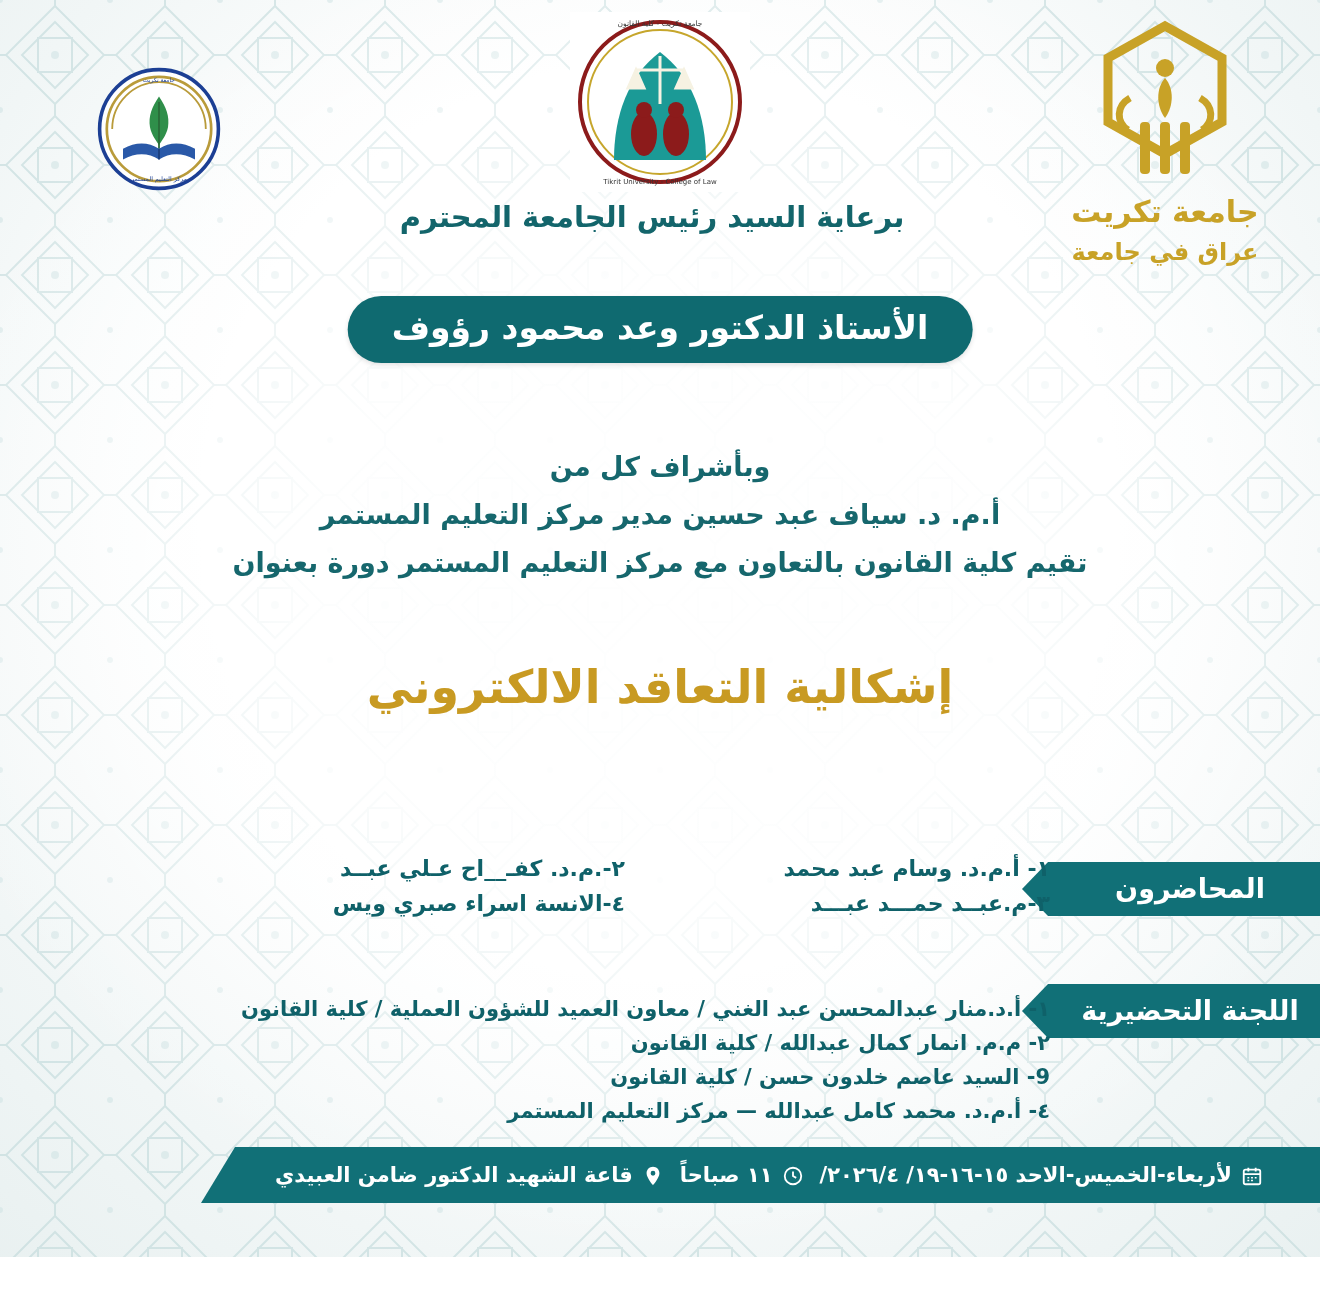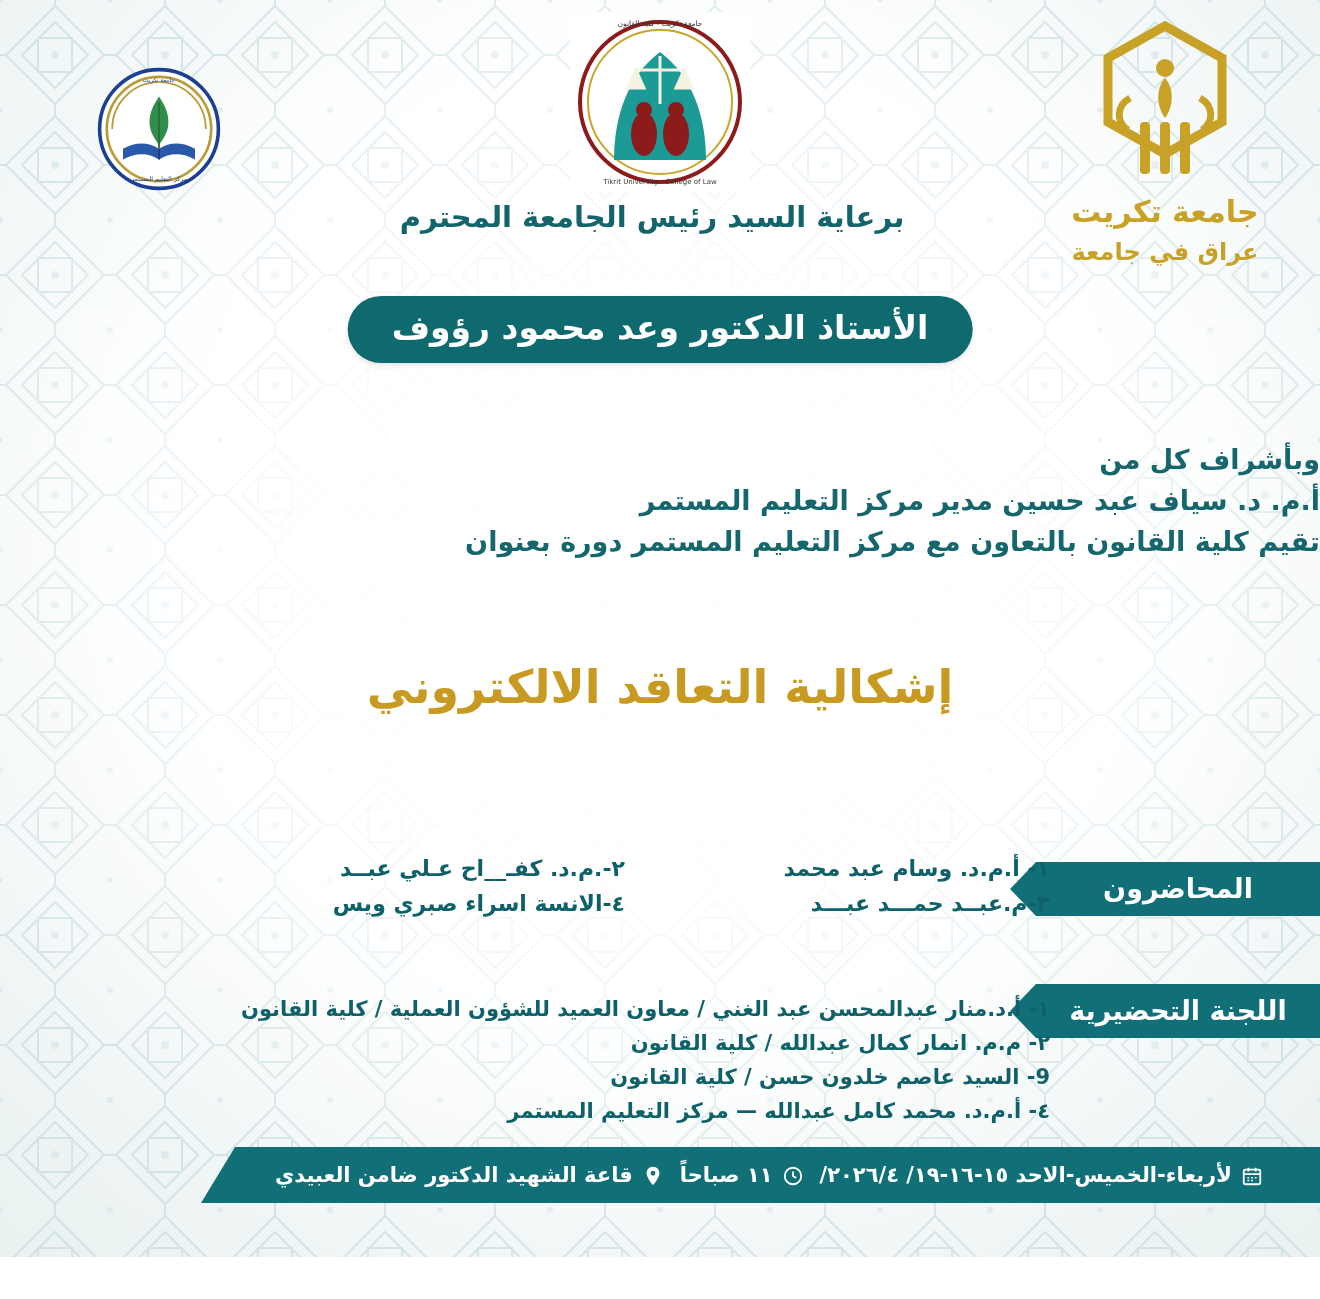--- a/index.html
+++ b/index.html
@@ -92,21 +92,21 @@
   .supervision {
     position: absolute;
     top: 438px;
     left: 0; right: 0;
     text-align: center;
     color: #16676d;
     font-size: 27px;
     line-height: 1.45;
     font-weight: bold;
   }
-  .supervision div { margin: 2px 0; text-align: right; }
+  .supervision div { margin: 9px 0; }
   .course-title {
     position: absolute;
     top: 660px;
     left: 0; right: 0;
     text-align: center;
     color: #c89a22;
     font-size: 46px;
     font-weight: bold;
   }
 
@@ -115,21 +115,21 @@
     position: absolute;
     right: 0;
     background: #117077;
     color: #ffffff;
     font-size: 27px;
     font-weight: bold;
     height: 54px;
     line-height: 54px;
     text-align: center;
     padding-left: 26px;
-    padding-right: 26px;
+    padding-right: 14px;
   }
   .label-bar::before {
     content: "";
     position: absolute;
     left: -26px;
     top: 0;
     width: 0;
     height: 0;
     border-style: solid;
     border-width: 27px 26px 27px 0;

